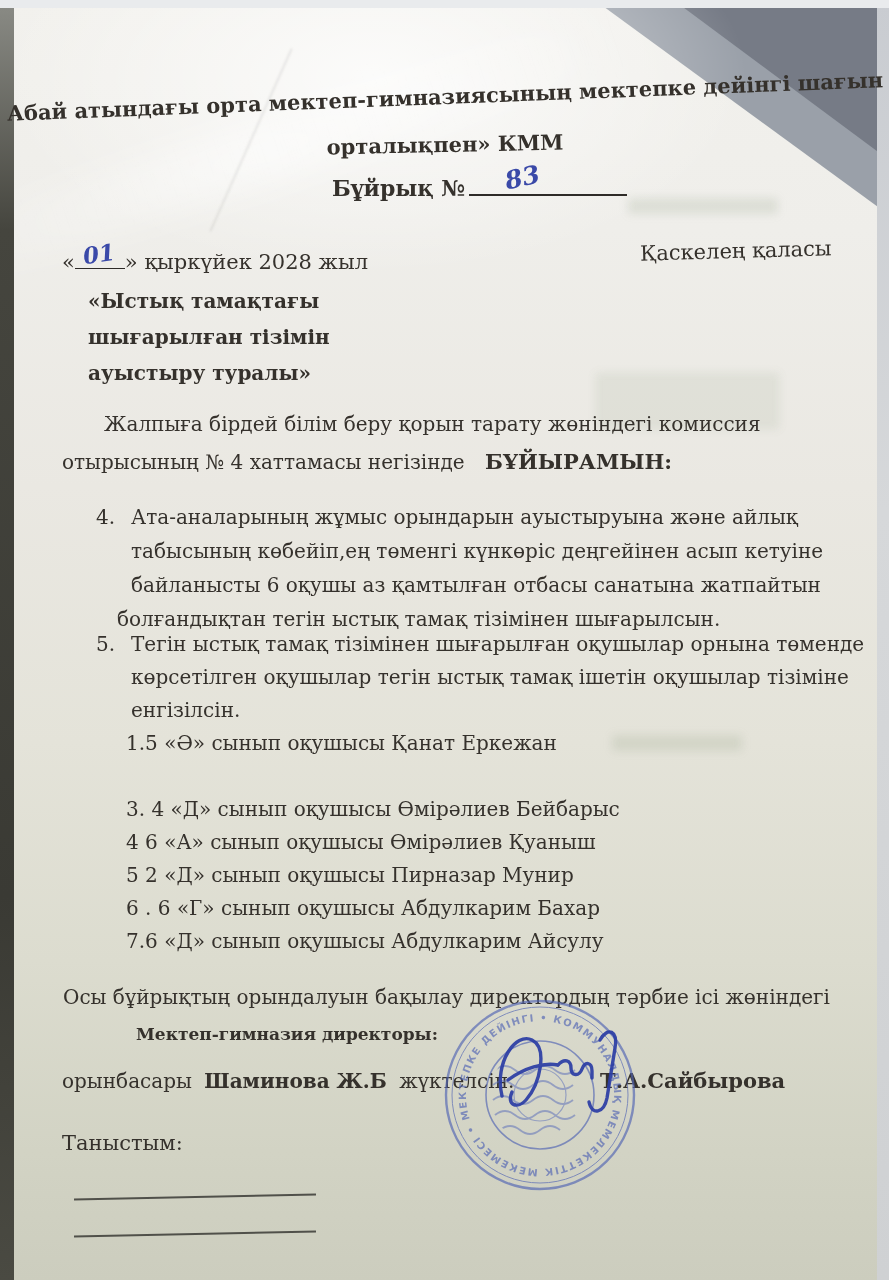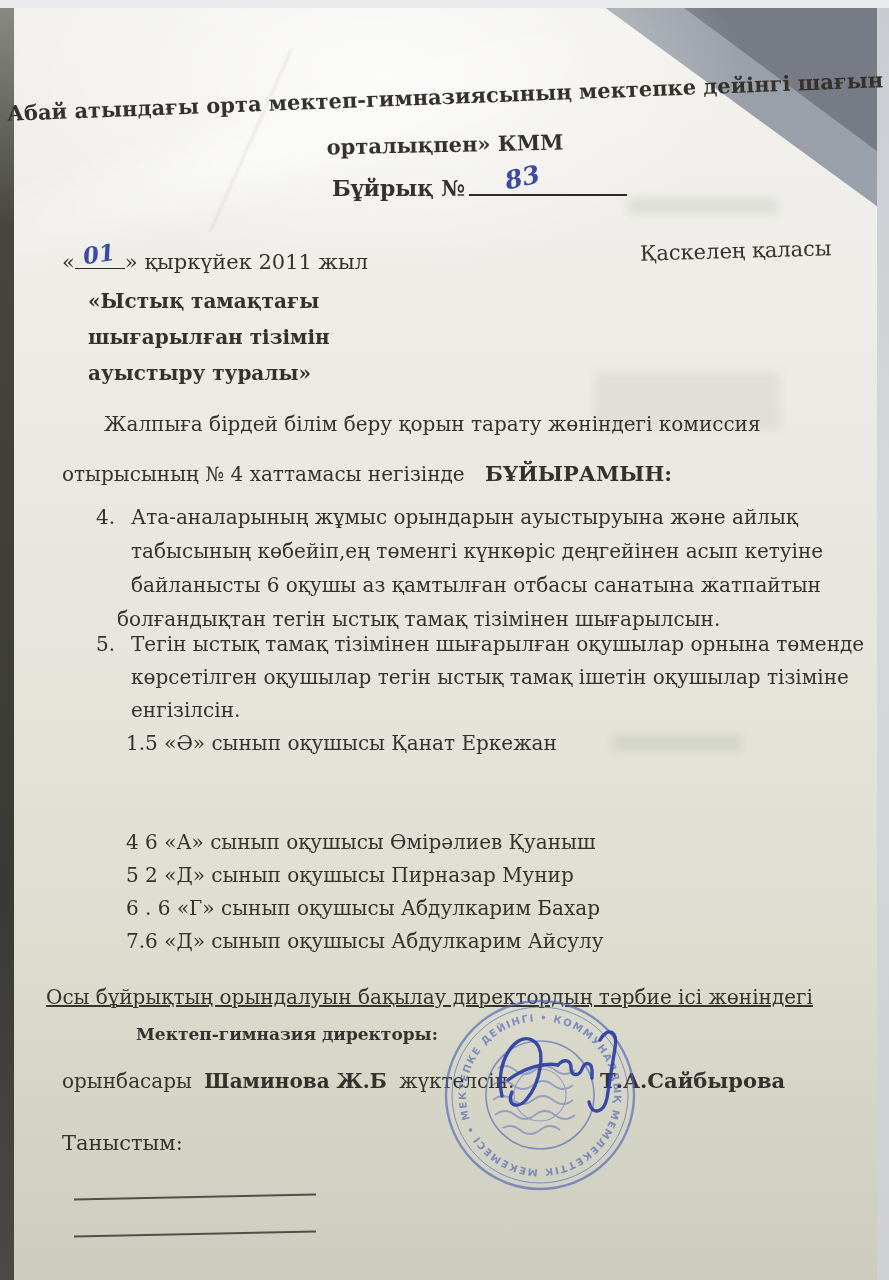--- a/index.html
+++ b/index.html
@@ -59,52 +59,53 @@
 
   <div class="t b" style="left:332px;top:170px;font-size:22px;">
     <span>Бұйрық  №</span><span class="uline" style="width:158px;height:24px;margin-left:4px;">
       <span class="hand" style="left:36px;top:-8px;font-size:25px;transform:rotate(-12deg);">83</span>
     </span>
   </div>
 
   <div class="t" style="left:62px;top:246px;font-size:21px;">
     <span>«</span><span class="uline" style="width:50px;height:22px;border-bottom-width:1.5px;">
       <span class="hand" style="left:8px;top:-6px;font-size:23px;transform:rotate(-8deg);">01</span>
-    </span><span>» қыркүйек  2011 жыл</span>
+    </span><span>» қыркүйек  2028 жыл</span>
   </div>
   <div class="t" style="left:640px;top:238px;font-size:21px;transform:rotate(-1.6deg);">Қаскелең қаласы</div>
 
   <div class="t b" style="left:88px;top:289px;">«Ыстық тамақтағы</div>
   <div class="t b" style="left:88px;top:325px;">шығарылған тізімін</div>
   <div class="t b" style="left:88px;top:361px;">ауыстыру туралы»</div>
 
   <div class="t" style="left:104px;top:412px;">Жалпыға бірдей білім беру қорын тарату жөніндегі комиссия</div>
-  <div class="t" style="left:62px;top:461px;text-align:right;">
+  <div class="t" style="left:62px;top:449px;text-align:right;">
     <span>отырысының № 4 хаттамасы негізінде</span>
     <span class="b" style="margin-left:14px;font-size:21px;">БҰЙЫРАМЫН:</span>
   </div>
 
   <div class="t" style="left:96px;top:505px;">4.</div>
   <div class="t" style="left:131px;top:505px;">Ата-аналарының жұмыс орындарын ауыстыруына және айлық</div>
   <div class="t" style="left:131px;top:539px;">табысының көбейіп,ең төменгі күнкөріс деңгейінен асып кетуіне</div>
   <div class="t" style="left:131px;top:573px;">байланысты 6  оқушы аз қамтылған отбасы санатына жатпайтын</div>
   <div class="t" style="left:117px;top:607px;">болғандықтан  тегін ыстық тамақ тізімінен шығарылсын.</div>
 
   <div class="t" style="left:96px;top:632px;">5.</div>
   <div class="t" style="left:131px;top:632px;">Тегін ыстық тамақ тізімінен шығарылған оқушылар орнына төменде</div>
   <div class="t" style="left:131px;top:665px;">көрсетілген оқушылар тегін ыстық тамақ ішетін оқушылар тізіміне</div>
   <div class="t" style="left:131px;top:698px;">енгізілсін.</div>
 
   <div class="t" style="left:126px;top:731px;">1.5 «Ә» сынып оқушысы Қанат Еркежан</div>
+  <div class="t" style="left:126px;top:797px;">3. 4 «Д» сынып оқушысы Өмірәлиев Бейбарыс</div>
   <div class="t" style="left:126px;top:830px;">4  6 «А» сынып оқушысы Өмірәлиев Қуаныш</div>
   <div class="t" style="left:126px;top:863px;">5  2 «Д» сынып оқушысы Пирназар Мунир</div>
   <div class="t" style="left:126px;top:896px;">6 . 6 «Г» сынып оқушысы Абдулкарим Бахар</div>
   <div class="t" style="left:126px;top:929px;">7.6 «Д» сынып оқушысы Абдулкарим Айсулу</div>
 
-  <div class="t" style="left:46px;top:985px;text-decoration:underline;">Осы бұйрықтың орындалуын бақылау директордың тәрбие ісі жөніндегі</div>
+  <div class="t" style="left:63px;top:985px;">Осы бұйрықтың орындалуын бақылау директордың тәрбие ісі жөніндегі</div>
   <div class="t" style="left:62px;top:1022px;margin-top:47px;">
     <span>орынбасары</span>
     <span class="b" style="margin:0 6px;">Шаминова Ж.Б</span>
     <span>жүктелсін.</span>
   </div>
 
   <div class="t b" style="left:136px;top:1024px;font-size:17px;">Мектеп-гимназия  директоры:</div>
   <div class="t b" style="left:600px;top:1068px;font-size:21px;">Т.А.Сайбырова</div>
 
   <div class="stamp-wrap" style="left:425px;top:980px;">

